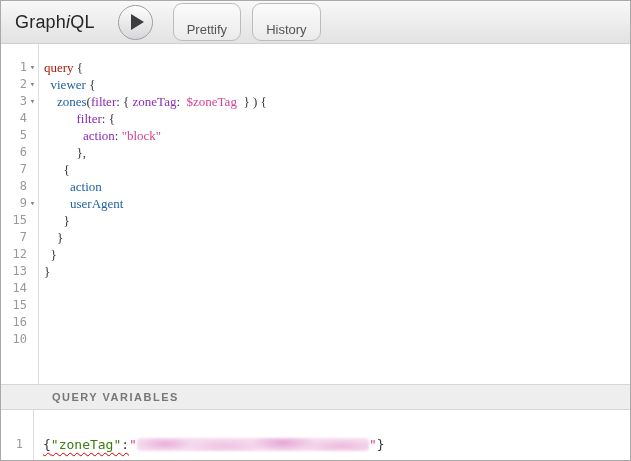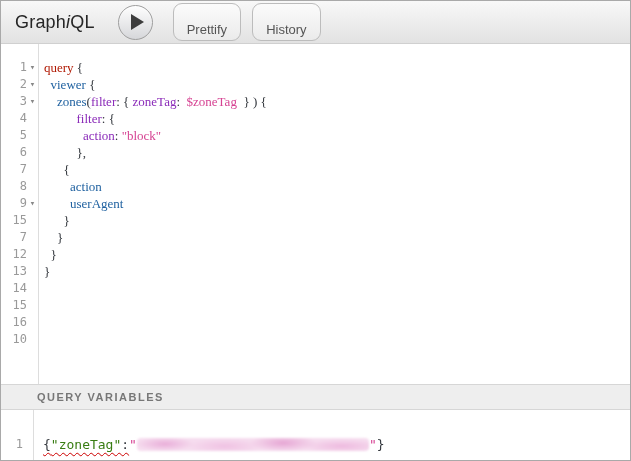--- a/index.html
+++ b/index.html
@@ -111,21 +111,21 @@
     filter:blur(1.2px);
   }
 
   
   .vars-title {
     flex:0 0 26px; height:26px;
     background:#eeeeee;
     border-top:1px solid #d6d6d6;
     border-bottom:1px solid #d6d6d6;
     display:flex; align-items:center;
-    padding-left:36px;
+    padding-left:51px;
     cursor:pointer;
   }
   .vars-title span {
     font-size:11px; font-weight:bold; color:#777777;
     letter-spacing:1.5px; text-transform:uppercase;
   }
   .vars-editor { flex:0 0 50px; height:50px; }
   .vars-editor .gutter-col { flex-basis:33px; padding-top:26px; }
   .vars-editor .ln { width:22px; padding-right:0; }
   .vars-editor .code-col { padding:26px 0 0 9px; }

